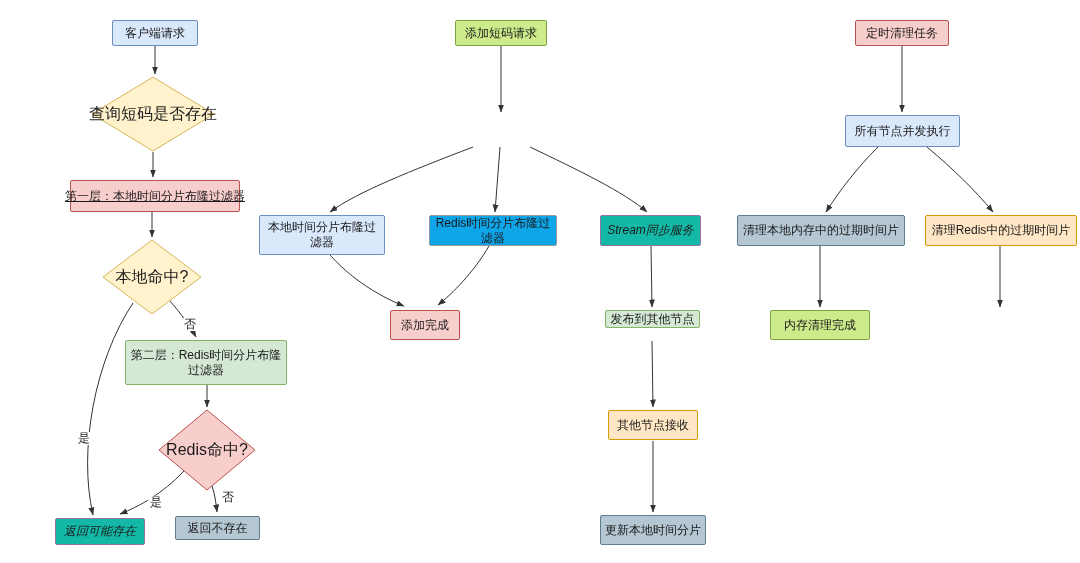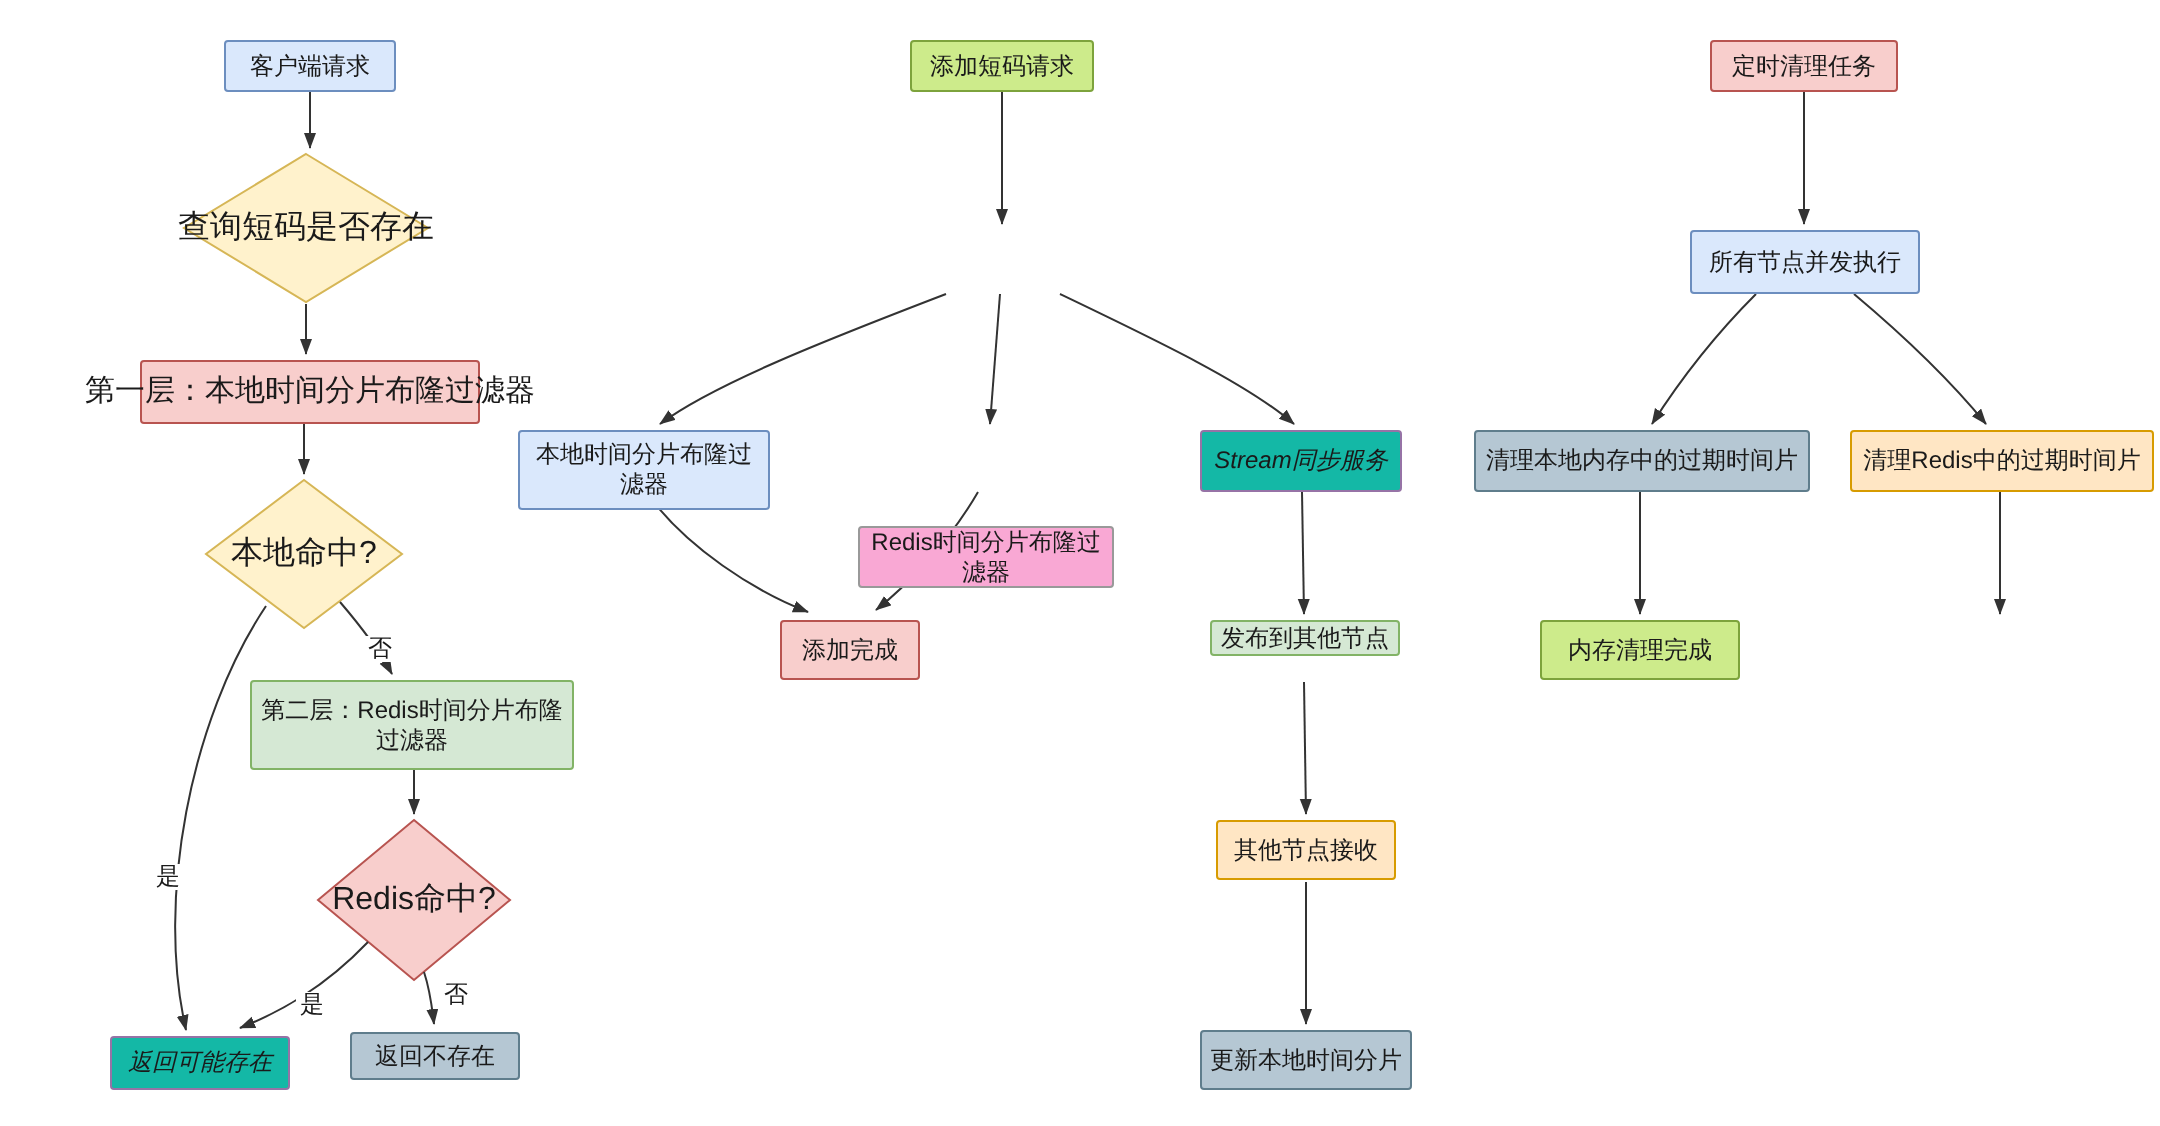--- a/index.html
+++ b/index.html
@@ -7,38 +7,38 @@
     position:relative;width:1080px;height:563px;background:#ffffff;overflow:hidden;
     font-family:"Liberation Sans","DejaVu Sans",sans-serif;color:#1a1a1a;
   }
   #edges{position:absolute;left:0;top:0;z-index:0;}
   .node{
     position:absolute;z-index:2;box-sizing:border-box;
     display:flex;align-items:center;justify-content:center;text-align:center;
     font-size:12px;line-height:1.25;border:1px solid #15803d;border-radius:2px;
     padding:2px 4px;
   }
-  .nowrap{white-space:nowrap;font-size:15px;}
+  .nowrap{white-space:nowrap;font-size:12px;text-decoration:underline;}
   .diamond-label{
     position:absolute;z-index:2;transform:translate(-50%,-50%);
     font-size:16px;white-space:nowrap;text-align:center;
   }
   .edge-label{
     position:absolute;z-index:3;font-size:12px;background:#ffffff;
     padding:0 2px;line-height:1.1;
   }
   
   .c-blue   {background:#dae8fc;border-color:#6c8ebf;}
   .c-red    {background:#f8cecc;border-color:#b85450;}
   .c-green  {background:#d5e8d4;border-color:#82b366;}
   .c-lime   {background:#cdeb8b;border-color:#7da33c;}
   .c-purple {background:#14b8a6;border-color:#9673a6;font-style:italic;}
   .c-orange {background:#ffd9a3;border-color:#d79b00;}
   .c-orange2{background:#ffe6c4;border-color:#d79b00;}
-  .c-gray   {background:#f9a8d4;border-color:#999999;margin-top:48px;}
+  .c-gray   {background:#0ea5e9;border-color:#999999;}
   .c-slate  {background:#b5c7d3;border-color:#5f7d8c;}
   .c-white  {background:#ffffff;border-color:#333333;}
 </style>
 </head>
 <body>
 
 <div id="canvas">
 
   <svg id="edges" width="1080" height="563" viewBox="0 0 1080 563">
     <defs>

